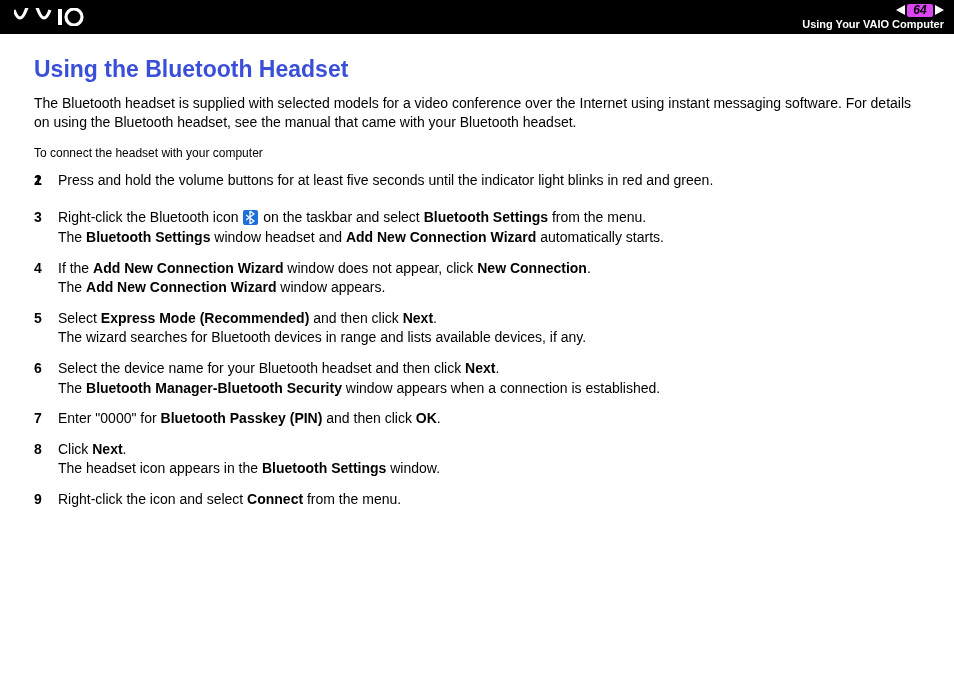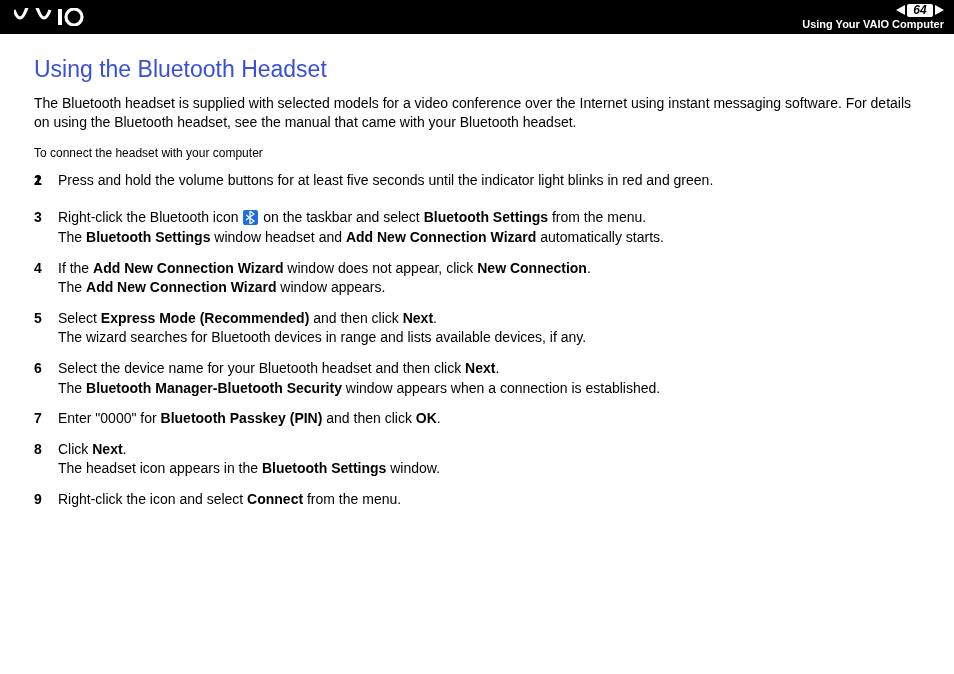--- a/index.html
+++ b/index.html
@@ -39,41 +39,41 @@
     gap: 2px;
   }
   .nav-arrow {
     width: 0; height: 0;
     border-top: 5px solid transparent;
     border-bottom: 5px solid transparent;
   }
   .nav-arrow.left { border-right: 9px solid #fff; }
   .nav-arrow.right { border-left: 9px solid #fff; }
   .page-num {
-    background: #ffffff;
+    background: #d946ef;
     color: #000;
     font-weight: bold;
     font-style: italic;
     font-size: 12px;
     padding: 0 4px;
     border-radius: 2px;
     min-width: 18px;
     text-align: center;
   }
   .breadcrumb {
     font-size: 11px;
     font-weight: bold;
     margin-top: 1px;
   }
   .content {
     padding: 22px 34px 20px 34px;
   }
   h1.section-title {
     color: #3a4fd8;
-    font-weight: normal;
+    font-weight: bold;
     font-size: 23px;
     margin: 0 0 4px 0;
   }
   p.intro {
     margin: 11px 0 14px 0;
     line-height: 1.35;
   }
   h2.sub {
     color: #000000;
     font-weight: normal;

